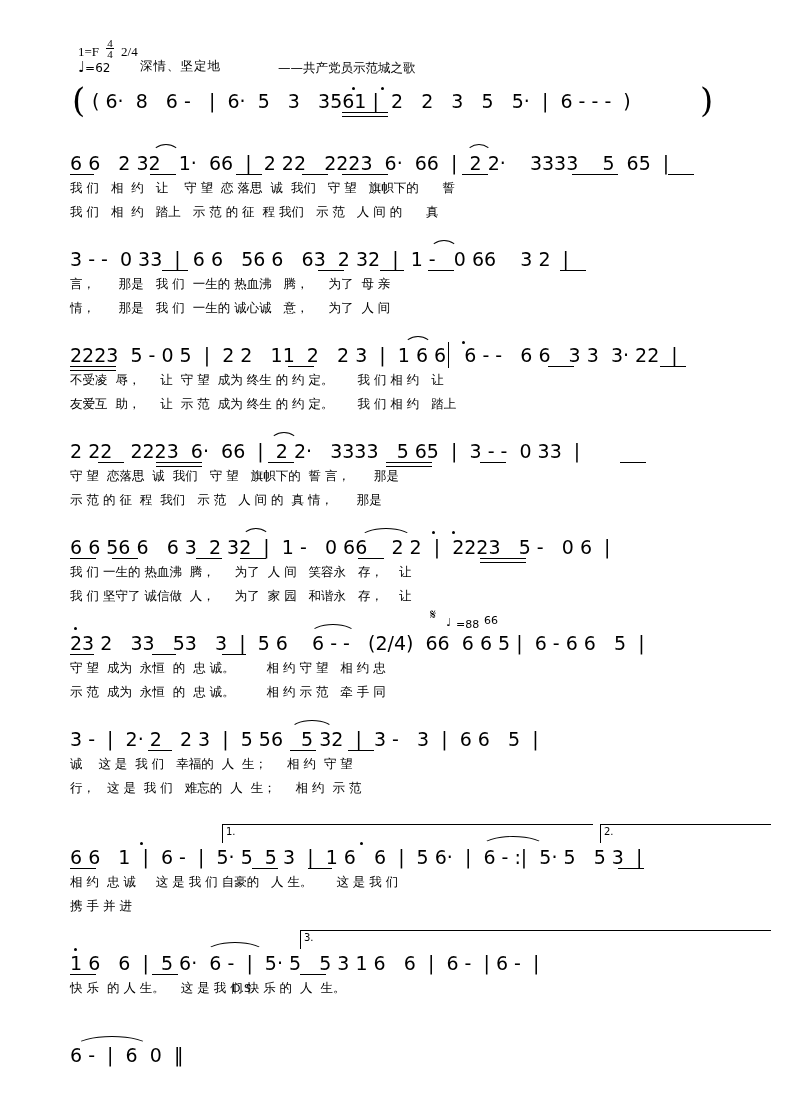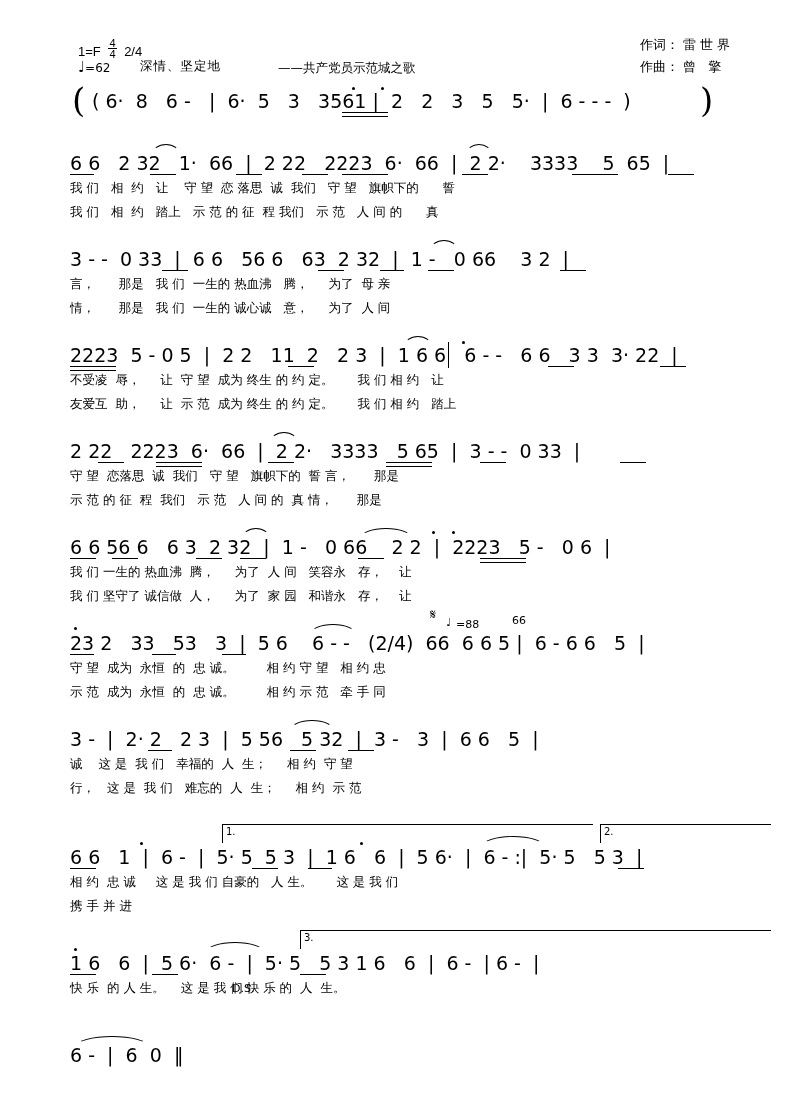--- a/index.html
+++ b/index.html
@@ -24,21 +24,21 @@
   .credits{
     position:absolute;top:34px;right:56px;
     font-family:"DejaVu Sans", sans-serif;
     font-size:13px;line-height:22px;text-align:left;
   }
   .credits div span.lbl{letter-spacing:0px;}
   .credits div span.nm{letter-spacing:4px;margin-left:4px;}
 
   .keysig{
     position:absolute;top:38px;left:78px;
-    font-family:Liberation Sans, sans-serif;font-size:13px;
+    font-family:Liberation Serif, serif;font-size:13px;
   }
   .keysig .frac{
     display:inline-block;vertical-align:-2px;
     font-size:11px;line-height:10px;text-align:center;margin:0 4px;
   }
   .keysig .frac i{display:block;font-style:normal;}
   .keysig .frac .top{border-bottom:1px solid #000;padding:0 1px;}
   .tempo{
     position:absolute;top:58px;left:78px;
     font-family:"DejaVu Sans", sans-serif;font-size:12px;
@@ -77,24 +77,20 @@
   .volta span{position:absolute;top:1px;left:3px;font-size:10px;font-family:"DejaVu Sans", sans-serif;}
   .smalltext{position:absolute;font-family:"DejaVu Sans", sans-serif;font-size:11px;}
   .bigparen{position:absolute;font-family:"DejaVu Serif", serif;font-size:34px;}
 </style>
 </head>
 <body>
 
 <div class="sheet">
 
 
-  <div class="credits">
-    <div><span class="lbl">作词：</span><span class="nm">雷世界</span></div>
-    <div><span class="lbl">作曲：</span><span class="nm">曾 擎</span></div>
-  </div>
 
   <div class="keysig">
     <span>1=F</span>
     <span class="frac">
       <i class="top">4</i>
       <i>4</i>
     </span>
     <span>2/4</span>
   </div>
 
@@ -194,21 +190,21 @@
     <div class="lyr" style="left:70px;top:28px;">守 望  成为  永恒  的  忠 诚。        相 约 守 望   相 约 忠</div>
     <div class="lyr" style="left:70px;top:52px;">示 范  成为  永恒  的  忠 诚。        相 约 示 范   牵 手 同</div>
     <div class="hr" style="left:70px;top:22px;width:24px;"></div>
     <div class="hr" style="left:152px;top:22px;width:24px;"></div>
     <div class="hr" style="left:222px;top:22px;width:24px;"></div>
     <div class="dotabove" style="left:74px;top:-5px;"></div>
     <div class="slur" style="left:310px;top:-8px;width:44px;"></div>
     <div class="smalltext" style="left:430px;top:-26px;font-size:14px;">𝄋</div>
     <div class="smalltext" style="left:446px;top:-16px;">♩</div>
     <div class="smalltext" style="left:456px;top:-14px;">=88</div>
-    <div class="smalltext" style="left:512px;top:-18px;">66</div>
+    <div class="smalltext" style="left:484px;top:-18px;">66</div>
   </div>
 
   <div class="sys" style="top:728px;">
     <div class="notes" style="left:70px;">3 -  |  2· 2   2 3  |  5 56   5 32  |  3 -   3  |  6 6   5  |</div>
     <div class="lyr" style="left:70px;top:28px;">诚    这 是  我 们   幸福的  人  生；     相 约  守 望</div>
     <div class="lyr" style="left:70px;top:52px;">行，   这 是  我 们   难忘的  人  生；     相 约  示 范</div>
     <div class="hr" style="left:148px;top:22px;width:24px;"></div>
     <div class="hr" style="left:290px;top:22px;width:26px;"></div>
     <div class="hr" style="left:348px;top:22px;width:26px;"></div>
     <div class="slur" style="left:290px;top:-8px;width:42px;"></div>

